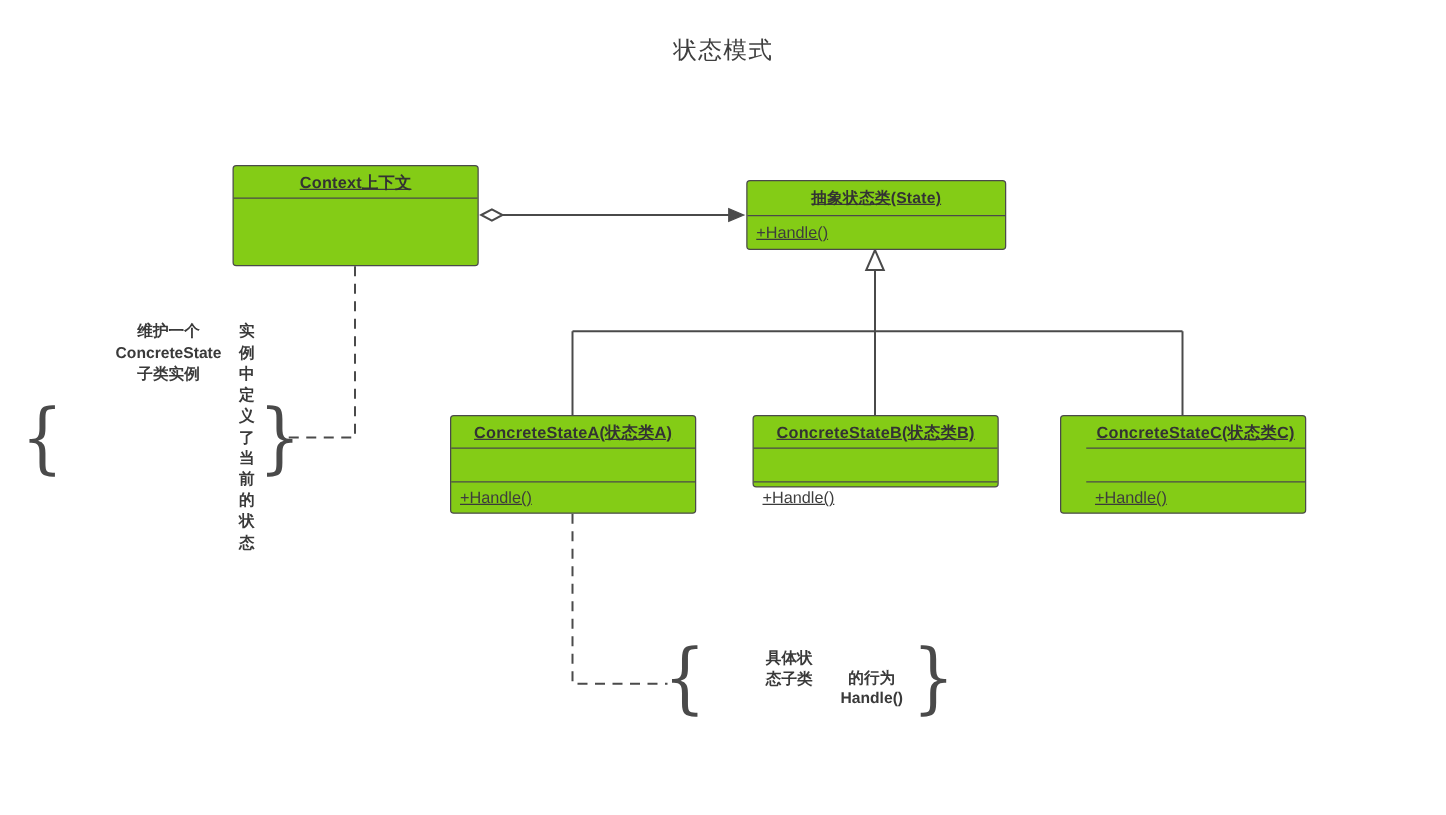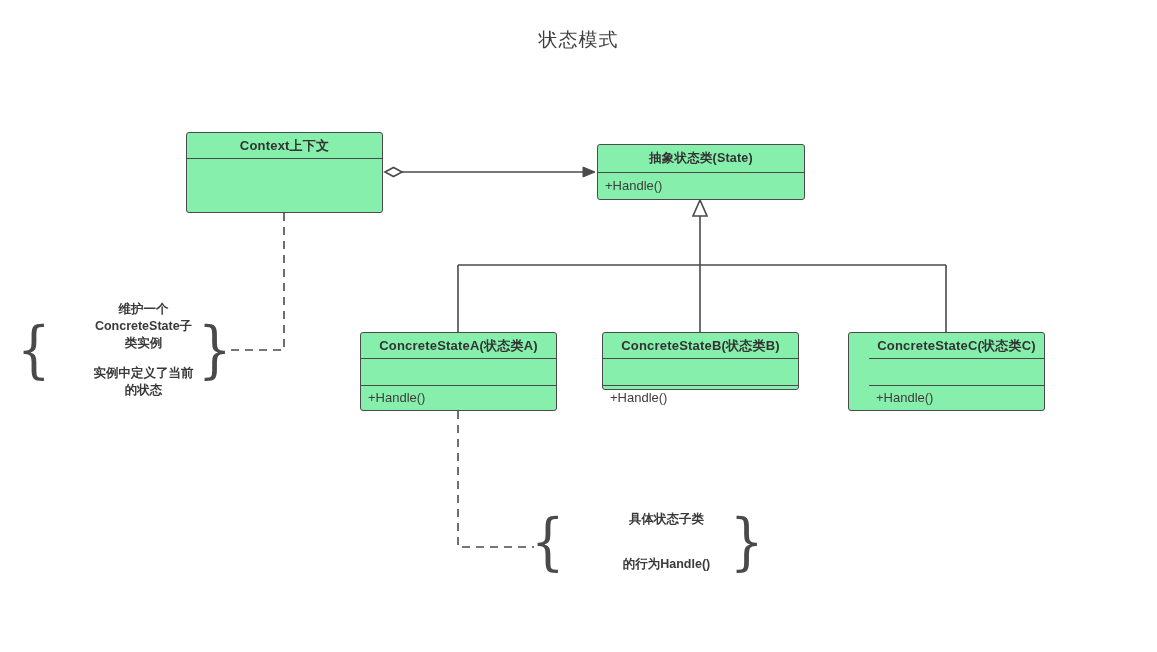--- a/index.html
+++ b/index.html
@@ -38,22 +38,23 @@
     color: #3f3f3f;
     letter-spacing: 1px;
   }
 
   
   .uml-class {
     position: absolute;
     box-sizing: border-box;
     border: 1.6px solid #4a4a4a;
     border-radius: 3px;
-    background: #86efac;
+    background: #84cc16;
     z-index: 5;
+    text-decoration: underline;
   }
   .uml-row {
     box-sizing: border-box;
     width: 100%;
     position: relative;
   }
   .uml-row + .uml-row {
     border-top: 1.6px solid #4a4a4a;
   }
   .uml-name {
@@ -88,21 +89,21 @@
     font-size: 62px;
     line-height: 0;
     color: #4a4a4a;
     font-family: "DejaVu Serif", "Liberation Serif", serif;
     font-weight: 300;
     user-select: none;
     transform: scaleX(0.85);
   }
   .note-body {
     display: flex;
-    flex-direction: column;
+    flex-direction: row;
     justify-content: center;
     text-align: center;
     font-size: 12.5px;
     font-weight: bold;
     color: #3a3a3a;
     margin-left: 39px;
   }
   .note-line {
     line-height: 1.35;
   }

